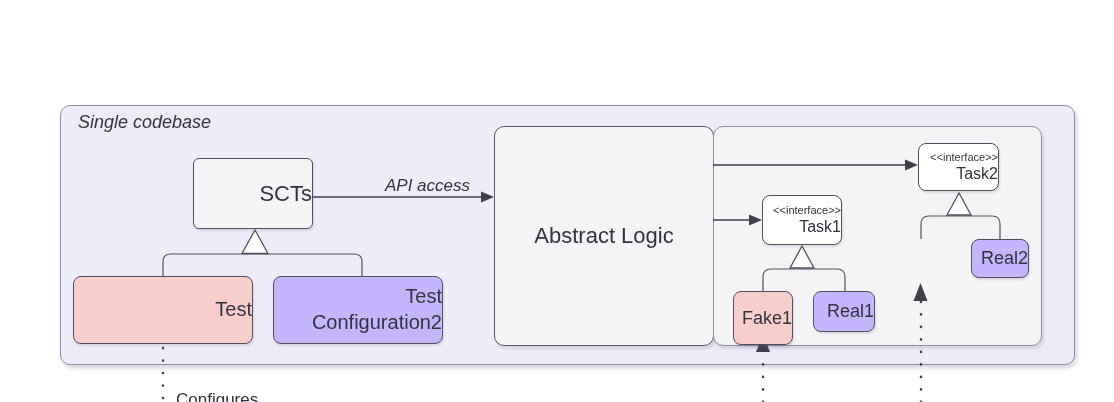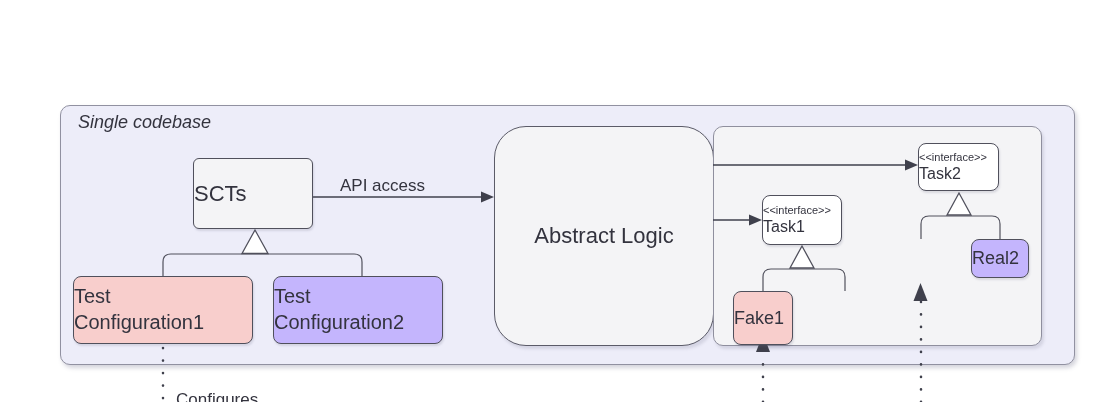--- a/index.html
+++ b/index.html
@@ -13,45 +13,45 @@
     box-shadow:2px 3px 4px rgba(100,100,128,.28);box-sizing:border-box;z-index:1;
   }
   .frame-label{
     position:absolute;left:78px;top:65px;font-size:18px;font-style:italic;z-index:2;
   }
   .panel{
     position:absolute;background:#f4f4f6;border:1px solid #8f8f9e;border-radius:10px;
     box-sizing:border-box;box-shadow:2px 3px 3px rgba(100,100,128,.18);z-index:2;
   }
   .panel.abstract{left:494px;top:79px;width:220px;height:220px;border-color:#5b5b68;
-    display:flex;align-items:center;justify-content:center;font-size:22px;border-radius:32px;}
+    display:flex;align-items:center;justify-content:center;font-size:22px;}
   .panel.tasks-area{left:713px;top:79px;width:329px;height:220px;}
   .conn{position:absolute;left:0;top:0;z-index:3;pointer-events:none;}
   .node{
     position:absolute;box-sizing:border-box;border:1.5px solid #50505c;border-radius:8px;
-    display:flex;flex-direction:column;align-items:flex-start;justify-content:center;
+    display:flex;flex-direction:column;align-items:flex-end;justify-content:center;
     text-align:center;z-index:4;box-shadow:1px 2px 2px rgba(100,100,128,.18);
   }
   .node.gray{background:#f4f4f6;border-radius:6px;}
   .node.white{background:#ffffff;}
   .node.pink{background:#f8cecc;}
   .node.green{background:#c4b5fd;}
   .node.scts{left:193px;top:111px;width:120px;height:71px;font-size:22px;}
   .node.tc1{left:73px;top:229px;width:180px;height:68px;font-size:20px;line-height:1.28;}
   .node.tc2{left:273px;top:229px;width:170px;height:68px;font-size:20px;line-height:1.28;}
   .node.task1{left:762px;top:148px;width:80px;height:50px;}
   .node.task2{left:918px;top:96px;width:81px;height:48px;}
   .node.fake1{left:733px;top:244px;width:60px;height:54px;font-size:18px;}
   .node.real1{left:813px;top:244px;width:62px;height:41px;font-size:18px;}
   .node.fake2{left:891px;top:192px;width:60px;height:40px;font-size:18px;}
   .node.real2{left:971px;top:192px;width:58px;height:39px;font-size:18px;}
   .stereotype{font-size:11px;line-height:1.15;}
   .iface-name{font-size:16px;line-height:1.2;}
   .edge-label{position:absolute;z-index:4;font-size:17px;}
-  .edge-label.api{left:340px;top:129px;width:130px;text-align:left;}
+  .edge-label.api{left:340px;top:129px;width:130px;text-align:right;font-style:italic;}
   .edge-label.configures{left:176px;top:343px;}
 </style>
 </head>
 <body>
 
 <div class="canvas">
 
   <div class="frame"></div>
   <div class="frame-label">Single codebase</div>
 
@@ -101,41 +101,43 @@
     <polygon points="763,287 756,305 770,305" fill="#3f404c"></polygon>
     <polygon points="920.5,236 913.5,254 927.5,254" fill="#3f404c"></polygon>
   </svg>
 
   <div class="node gray scts">
     <span>SCTs</span>
   </div>
 
   <div class="node pink tc1">
     <div>Test</div>
-    <div>Configuration1</div>
   </div>
 
   <div class="node green tc2">
     <div>Test</div>
     <div>Configuration2</div>
   </div>
 
   <div class="node white task1">
     <div class="stereotype">&lt;&lt;interface&gt;&gt;</div>
     <div class="iface-name">Task1</div>
   </div>
 
   <div class="node white task2">
     <div class="stereotype">&lt;&lt;interface&gt;&gt;</div>
     <div class="iface-name">Task2</div>
   </div>
 
   <div class="node pink fake1">
     <span>Fake1</span>
   </div>
+  <div class="node green real1">
+    <span>Real1</span>
+  </div>
   <div class="node green real2">
     <span>Real2</span>
   </div>
 
   <div class="edge-label api">API access</div>
   <div class="edge-label configures">Configures</div>
 
 </div>
 
 </body></html>

